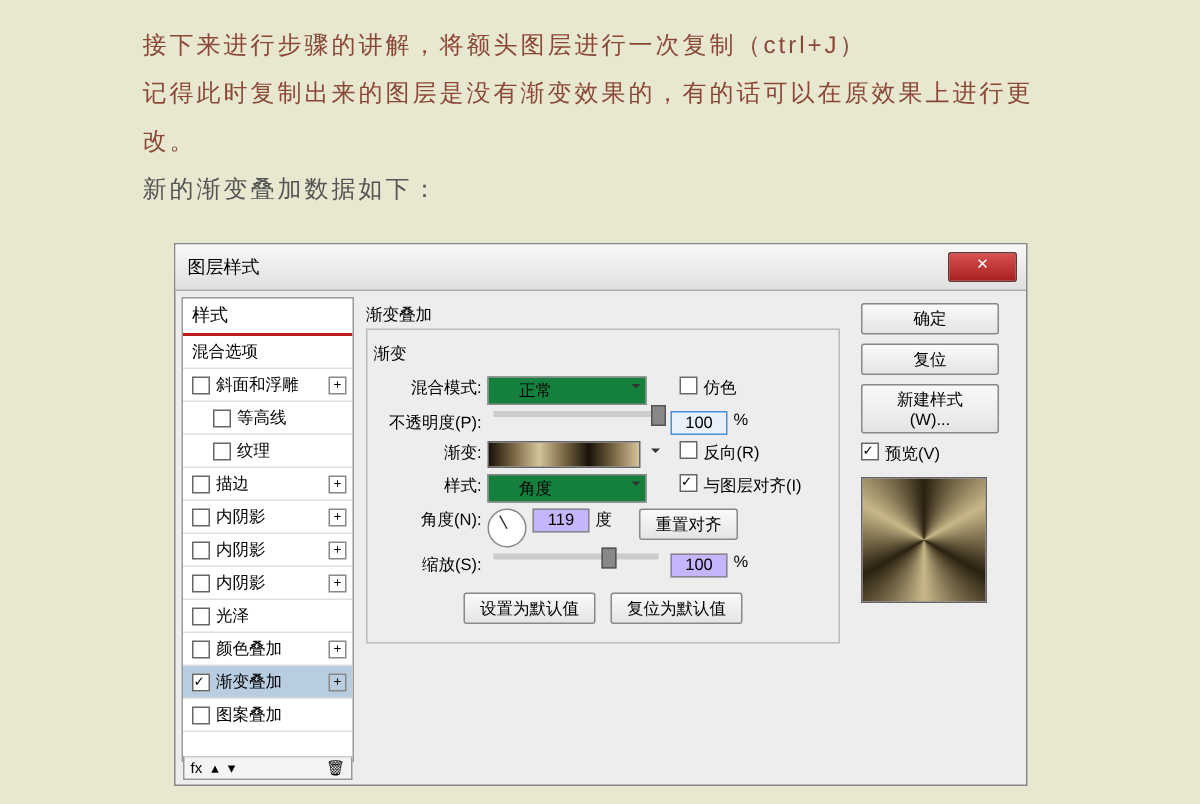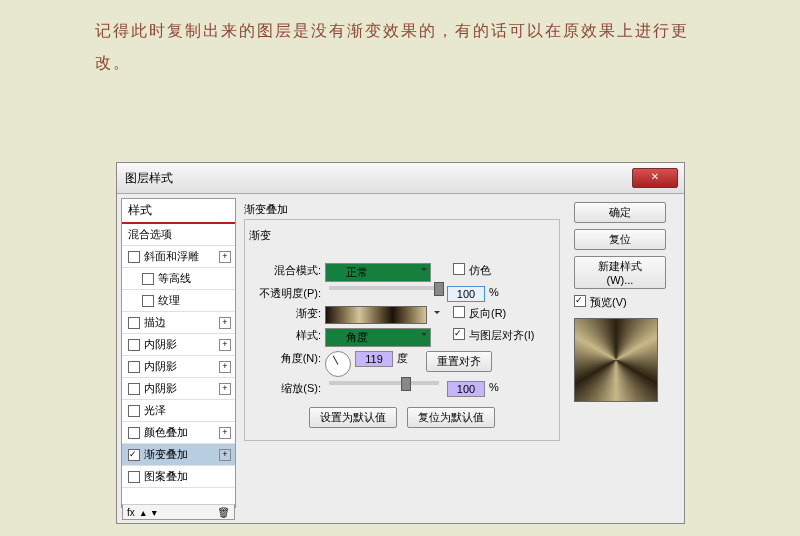--- a/index.html
+++ b/index.html
@@ -36,21 +36,23 @@
 .right-panel{width:100px;padding:4px 6px}
 .right-panel .btn{display:block;width:92px;margin-bottom:6px;text-align:center;box-sizing:border-box}
 .preview{width:82px;height:82px;border:1px solid #666;background:radial-gradient(circle at 50% 50%,#d8c8a0,#3a2e18);margin-top:8px;background:conic-gradient(from 0deg,#2a2010,#c8b888,#2a2010,#c8b888,#2a2010,#c8b888,#2a2010)}
 .footer{position:absolute;left:5px;bottom:3px;width:113px;height:16px;border:1px solid #999;border-top:1px solid #ccc;background:#f4f4f4;display:flex;align-items:center;padding:0 4px;gap:6px;box-sizing:border-box;font-size:10px}
 .footer .fx{}
 </style>
 </head>
 <body>
 
 <div class="instructions">
+  <div>接下来进行步骤的讲解，将额头图层进行一次复制（ctrl+J）</div>
   <div>记得此时复制出来的图层是没有渐变效果的，有的话可以在原效果上进行更改。</div>
+  <div style="color:#555">新的渐变叠加数据如下：</div>
 </div>
 
 <div class="dialog">
   <div class="titlebar">
     <span class="title">图层样式</span>
     <div class="close-btn">✕</div>
   </div>
   <div class="body">
     <div class="left-panel">
       <div class="hdr">样式</div>
@@ -107,21 +109,21 @@
           </div>
           <div class="item">
             <span class="chk"></span>
             <span>图案叠加</span>
           </div>
         </div>
     </div>
     <div class="middle">
       <div class="grp-title">渐变叠加</div>
       <div class="grp-inner">
-        <div class="grp-title" style="margin-bottom:20px">渐变</div>
+        <div class="grp-title" style="margin-bottom:8px">渐变</div>
         <div class="row">
           <span class="lbl">混合模式:</span>
           <span class="select" style="min-width:70px">正常</span>
           <span style="width:14px"></span>
           <span class="chk"></span>
           <span>仿色</span>
         </div>
         <div class="row">
           <span class="lbl">不透明度(P):</span>
           <span class="slider">

